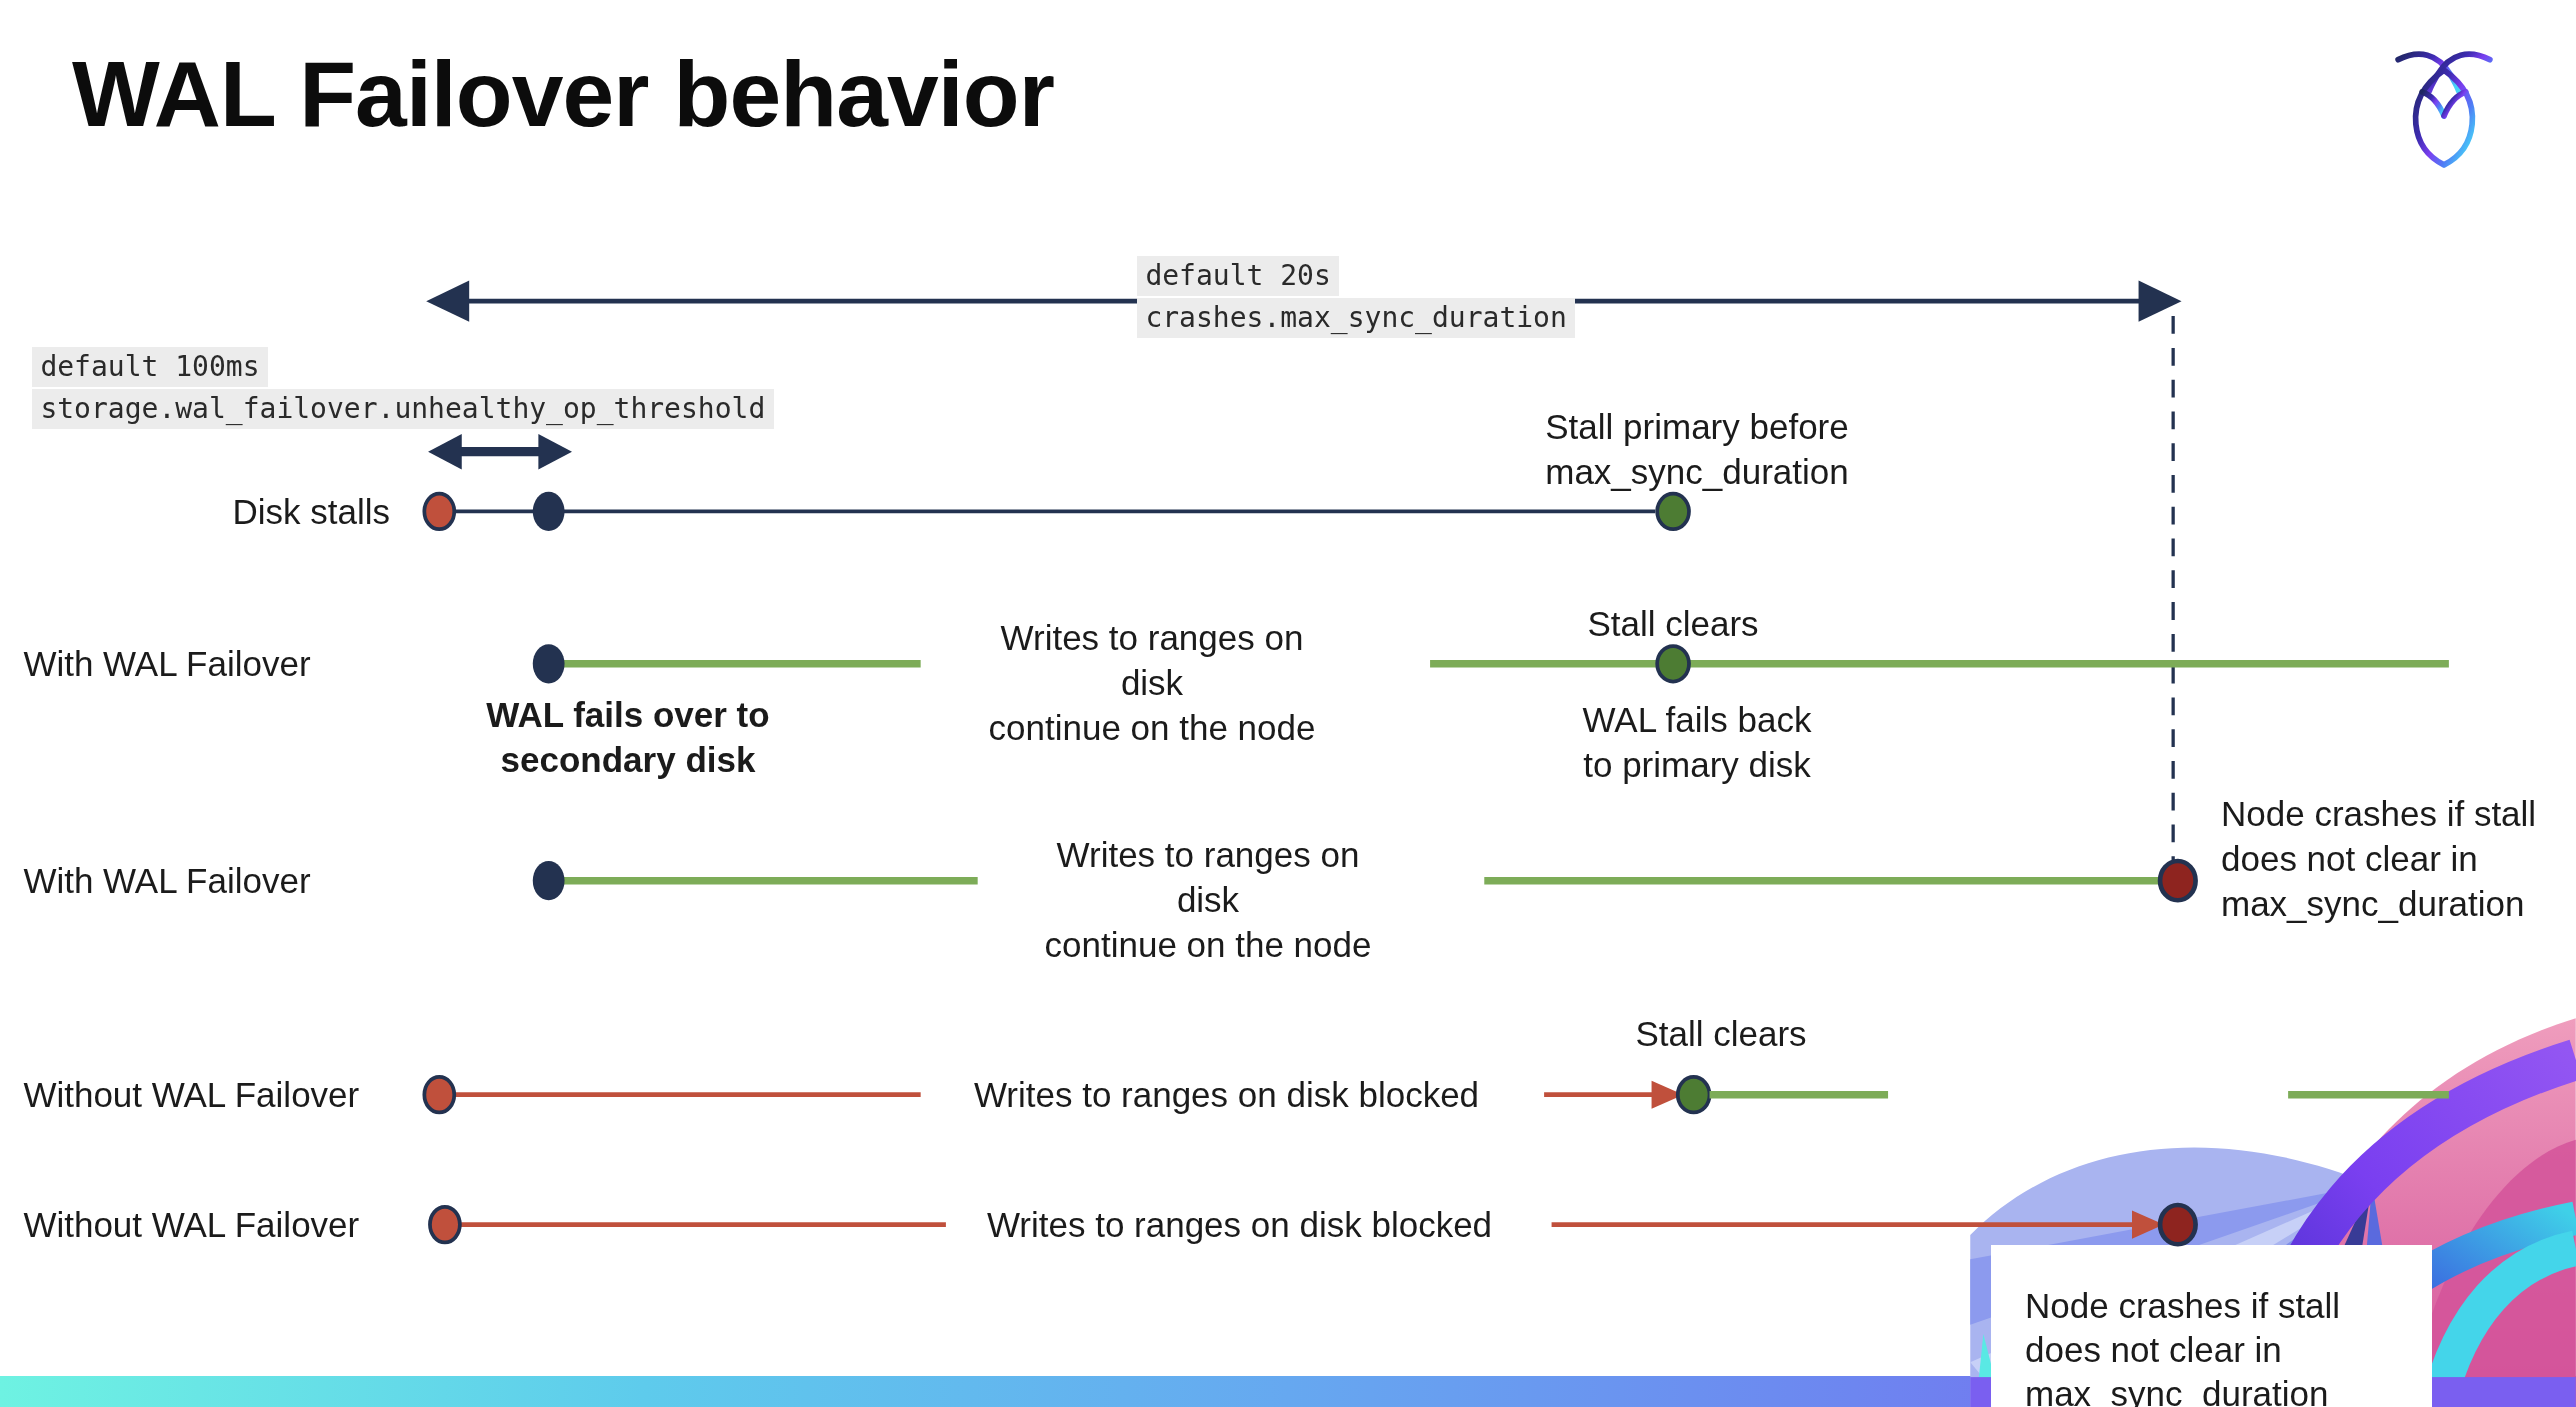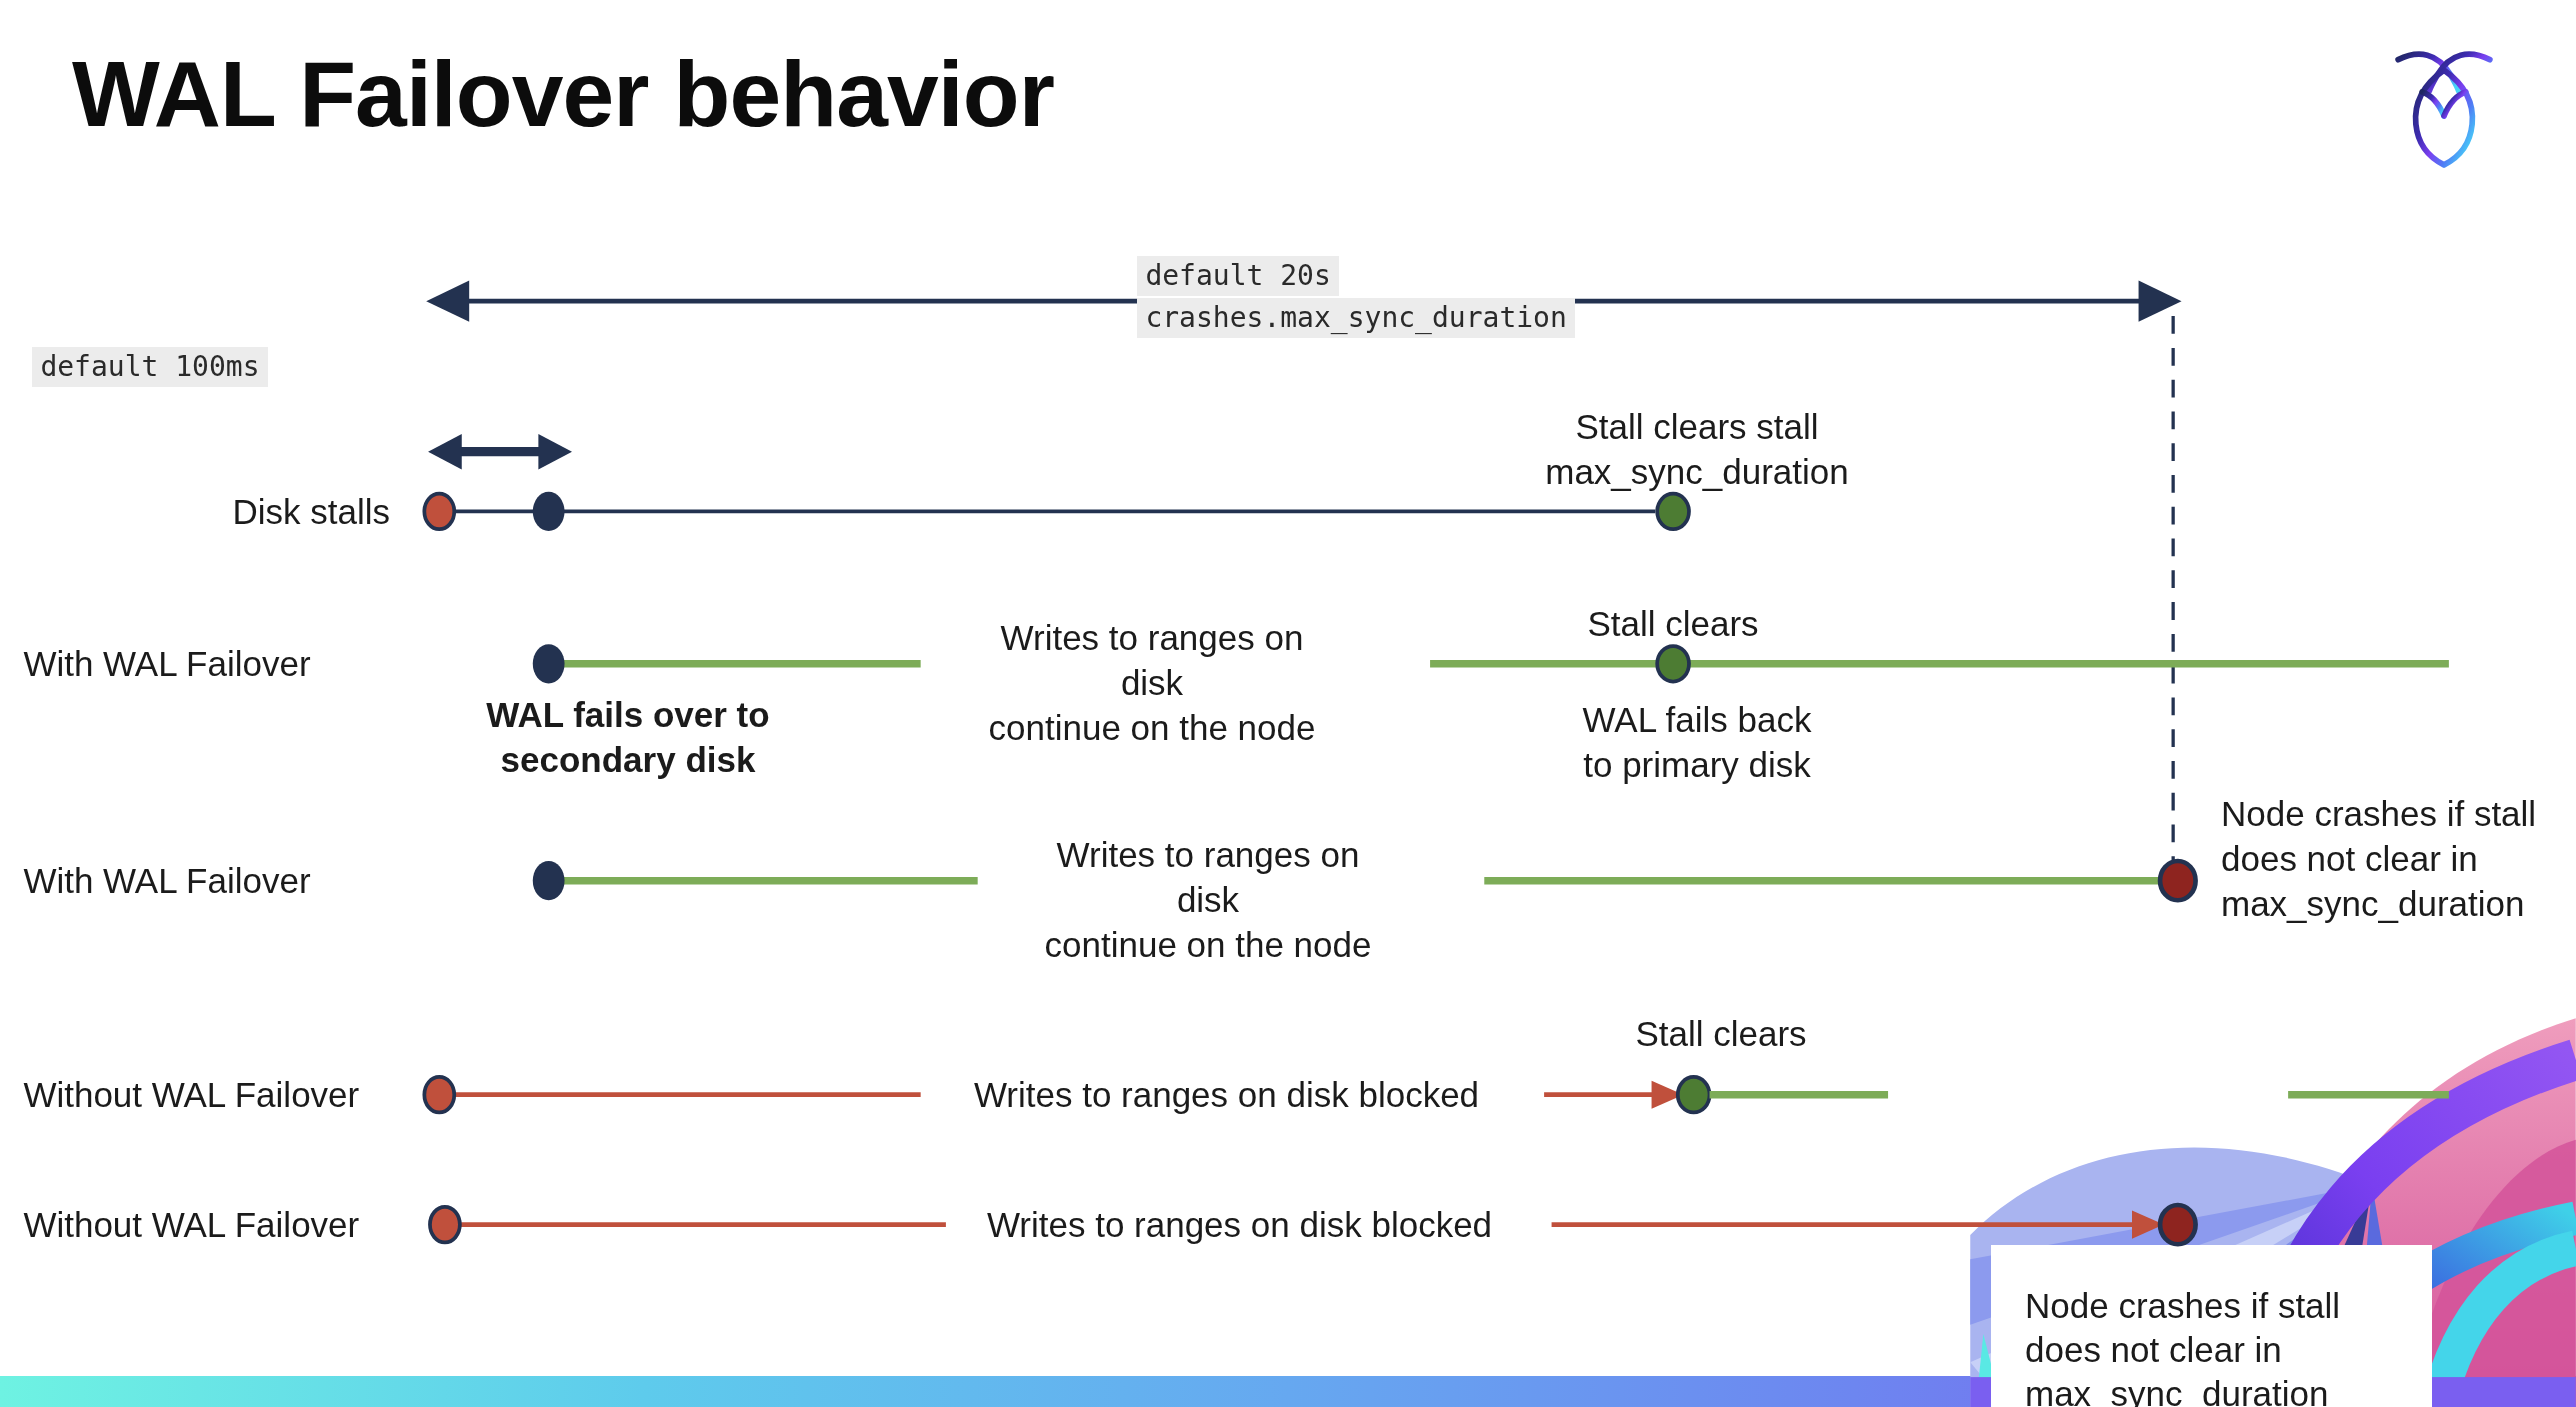--- a/index.html
+++ b/index.html
@@ -135,29 +135,30 @@
       <path d="M 50,70 C 55,58 62,50 71,47"></path>
     </g>
   </svg>
 
   <div class="abs" style="left:1137px;top:256px;">
     <span class="mono-line">default 20s</span>
     <span class="mono-line">crashes.max_sync_duration</span>
   </div>
   <div class="abs" style="left:32px;top:347px;">
     <span class="mono-line">default 100ms</span>
+    <span class="mono-line">storage.wal_failover.unhealthy_op_threshold</span>
   </div>
 
   <div class="abs body-text right" style="left:110px;top:489px;width:280px;">Disk stalls</div>
   <div class="abs body-text" style="left:23.4px;top:641px;width:393px;">With WAL Failover</div>
   <div class="abs body-text" style="left:23.4px;top:858px;width:393px;">With WAL Failover</div>
   <div class="abs body-text" style="left:23.4px;top:1072px;width:402px;">Without WAL Failover</div>
   <div class="abs body-text" style="left:23.4px;top:1202px;width:402px;">Without WAL Failover</div>
 
-  <div class="abs body-text center" style="left:1510px;top:404px;width:374px;">Stall clears stall
+  <div class="abs body-text center" style="left:1510px;top:404px;width:374px;">Stall primary before
 max_sync_duration</div>
 
   <div class="abs body-text center" style="left:441px;top:692px;width:374px;font-weight:bold;">WAL fails over to
 secondary disk</div>
   <div class="abs body-text center" style="left:965px;top:615px;width:374px;">Writes to ranges on disk
 continue on the node</div>
   <div class="abs body-text center" style="left:1533px;top:601px;width:280px;">Stall clears</div>
   <div class="abs body-text center" style="left:1510px;top:697px;width:374px;text-align:center;">WAL fails  back
 to primary disk</div>
 

